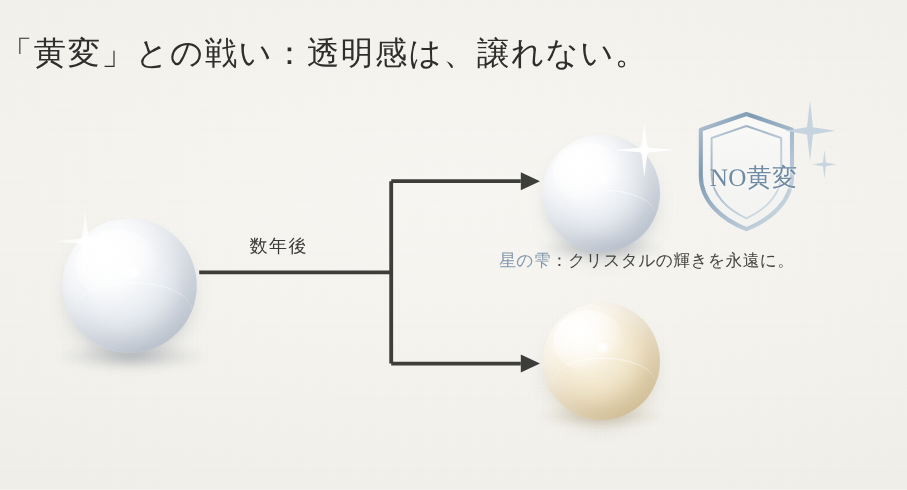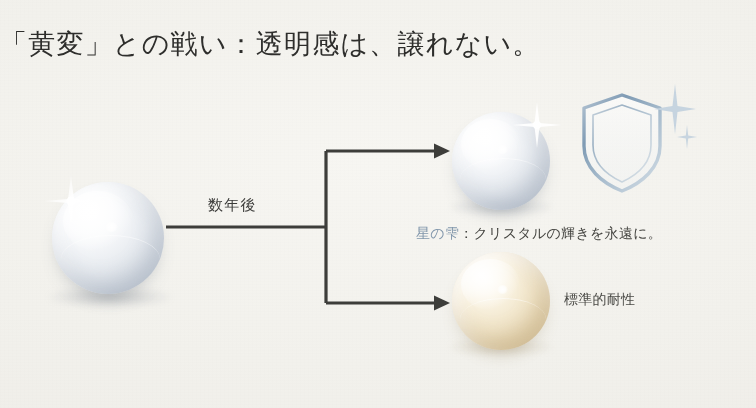--- a/index.html
+++ b/index.html
@@ -134,21 +134,21 @@
   .caption {
     position: absolute;
     font-size: 14px;
     letter-spacing: .02em;
     white-space: nowrap;
     color: #43433f;
   }
   .cap-accent-blue { color: #8196ab; }
   .cap-accent-gold { color: #c3a263; }
 
-  #cap-top   { left: 416px; top: 225px; text-align: right; }
+  #cap-top   { left: 416px; top: 209px; text-align: right; }
   #cap-mid   { left: 564px; top: 291px; color: #4a4a46; }
   #cap-bottom{ left: 398px; top: 356px; }
 
   
   #badge {
     position: absolute;
     left: 566px;
     top: 88px;
     width: 124px;
     height: 112px;
@@ -261,22 +261,22 @@
     </svg>
 
     
     <svg class="sparkle" style="left:86px; top:-6px;" width="46" height="54" viewBox="0 0 46 54">
       <path d="M23 2 L25.5 24 L44 27 L25.5 30 L23 52 L20.5 30 L2 27 L20.5 24 Z" fill="#c3d2de" opacity=".95"></path>
     </svg>
     <svg class="sparkle" style="left:110px; top:36px;" width="22" height="26" viewBox="0 0 22 26">
       <path d="M11 1 L12.2 11.5 L21 13 L12.2 14.5 L11 25 L9.8 14.5 L1 13 L9.8 11.5 Z" fill="#c3d2de" opacity=".9"></path>
     </svg>
 
+    <div id="badge-text">NO黄変</div>
   </div>
 
   <div class="caption" id="cap-top">
     <span class="cap-accent-blue">星の雫</span><span>：</span><span>クリスタルの輝きを永遠に。</span>
   </div>
 
-  <div class="caption" id="cap-mid">標準的耐性</div>
 
 
 </div>
 
 </body></html>

